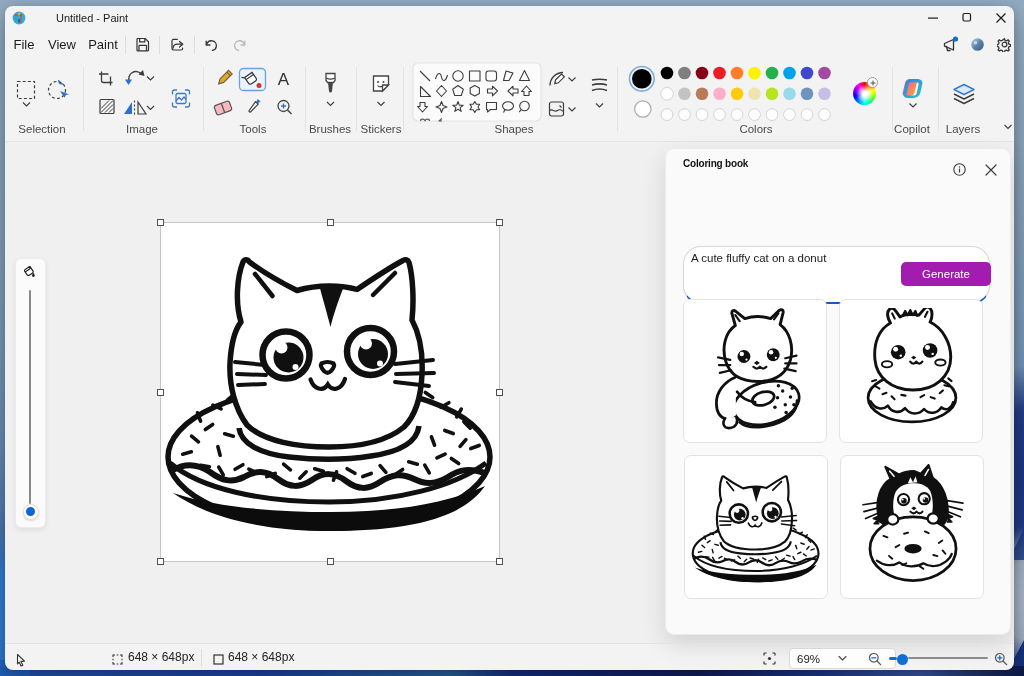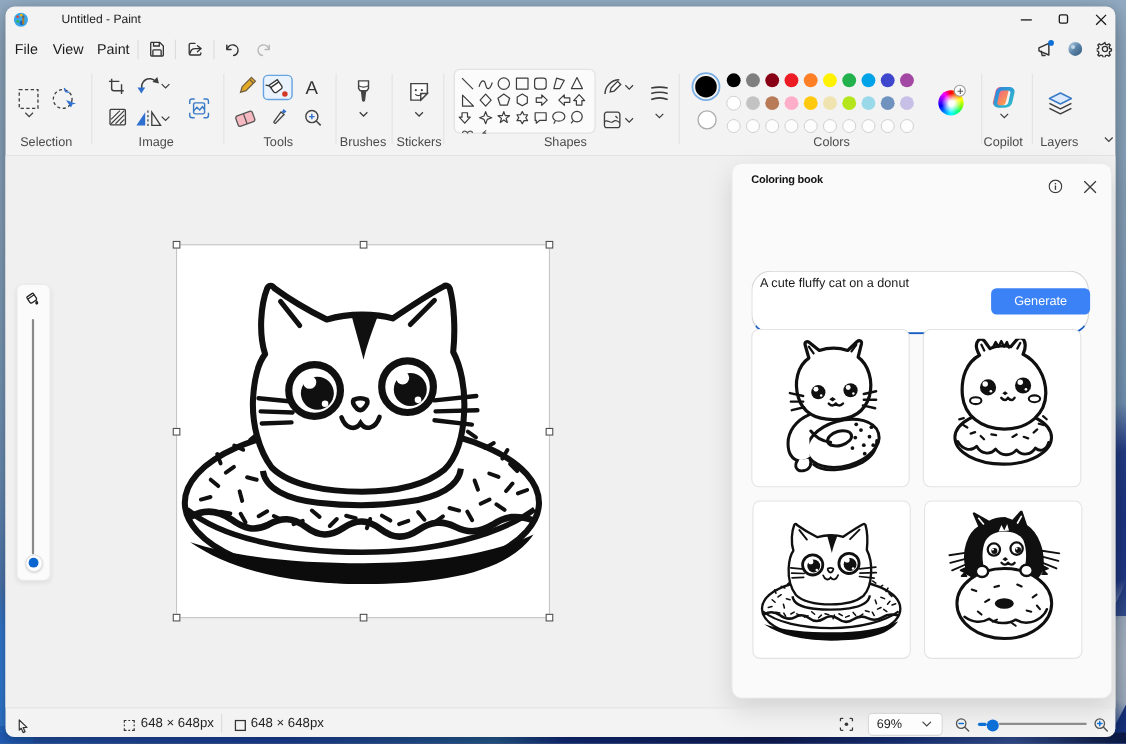--- a/index.html
+++ b/index.html
@@ -28,27 +28,27 @@
   #sel{position:absolute;left:155px;top:80px;width:340px;height:340px;}
   #canvas{position:absolute;left:1px;top:1px;width:338px;height:338px;background:#fff;outline:1px solid #c6c6c6;}
   .handle{position:absolute;width:5px;height:5px;background:#fff;border:1px solid #505050;}
   
   #panel{position:absolute;left:660px;top:142px;width:344px;height:485px;background:#fafafa;
     border:1px solid #ebebeb;border-radius:9px;box-shadow:0 10px 24px rgba(0,0,0,.12);}
   #panel h1{position:absolute;left:17px;top:9px;margin:0;font-size:10px;color:#121212;letter-spacing:-0.2px;}
   #prompt{position:absolute;left:17px;top:49px;width:305px;height:55px;background:#fff;
     border:1px solid #d6d6d6;border-bottom:2.5px solid #155cc2;border-radius:18px;margin-top:48px;}
   #prompt span{position:absolute;left:7px;top:5px;font-size:11.5px;color:#1b1b1b;}
-  #genBtn{position:absolute;left:235px;top:113px;width:90px;height:24px;background:#3b82f6;border-radius:5px;
+  #genBtn{position:absolute;left:235px;top:113px;width:90px;height:24px;background:#a21caf;border-radius:5px;
     color:#fff;font-size:11.5px;text-align:center;line-height:24px;}
   .card{position:absolute;width:142px;height:142px;background:#fff;border:1px solid #e3e3e3;border-radius:7px;}
   
   #status{position:absolute;left:0;top:637px;width:100%;height:27px;border-top:1px solid #e3e3e3;font-size:12px;color:#222;}
   #zoomCombo{position:absolute;left:784px;top:4px;width:66px;height:19px;background:#fdfdfd;
-    border:1px solid #d8d8d8;border-radius:4px;}
+    border:1px solid #d8d8d8;border-radius:4px;padding-left:39px;}
   svg{display:block;}
 </style>
 </head>
 <body>
 <div id="wall">
   <svg class="abs" width="1024" height="676" style="left:0;top:0">
     <defs>
       <linearGradient id="wgBase" x1="0" y1="0" x2="0" y2="1">
         <stop offset="0" stop-color="#93acc3"></stop>
         <stop offset="0.30" stop-color="#8aa5bf"></stop>

